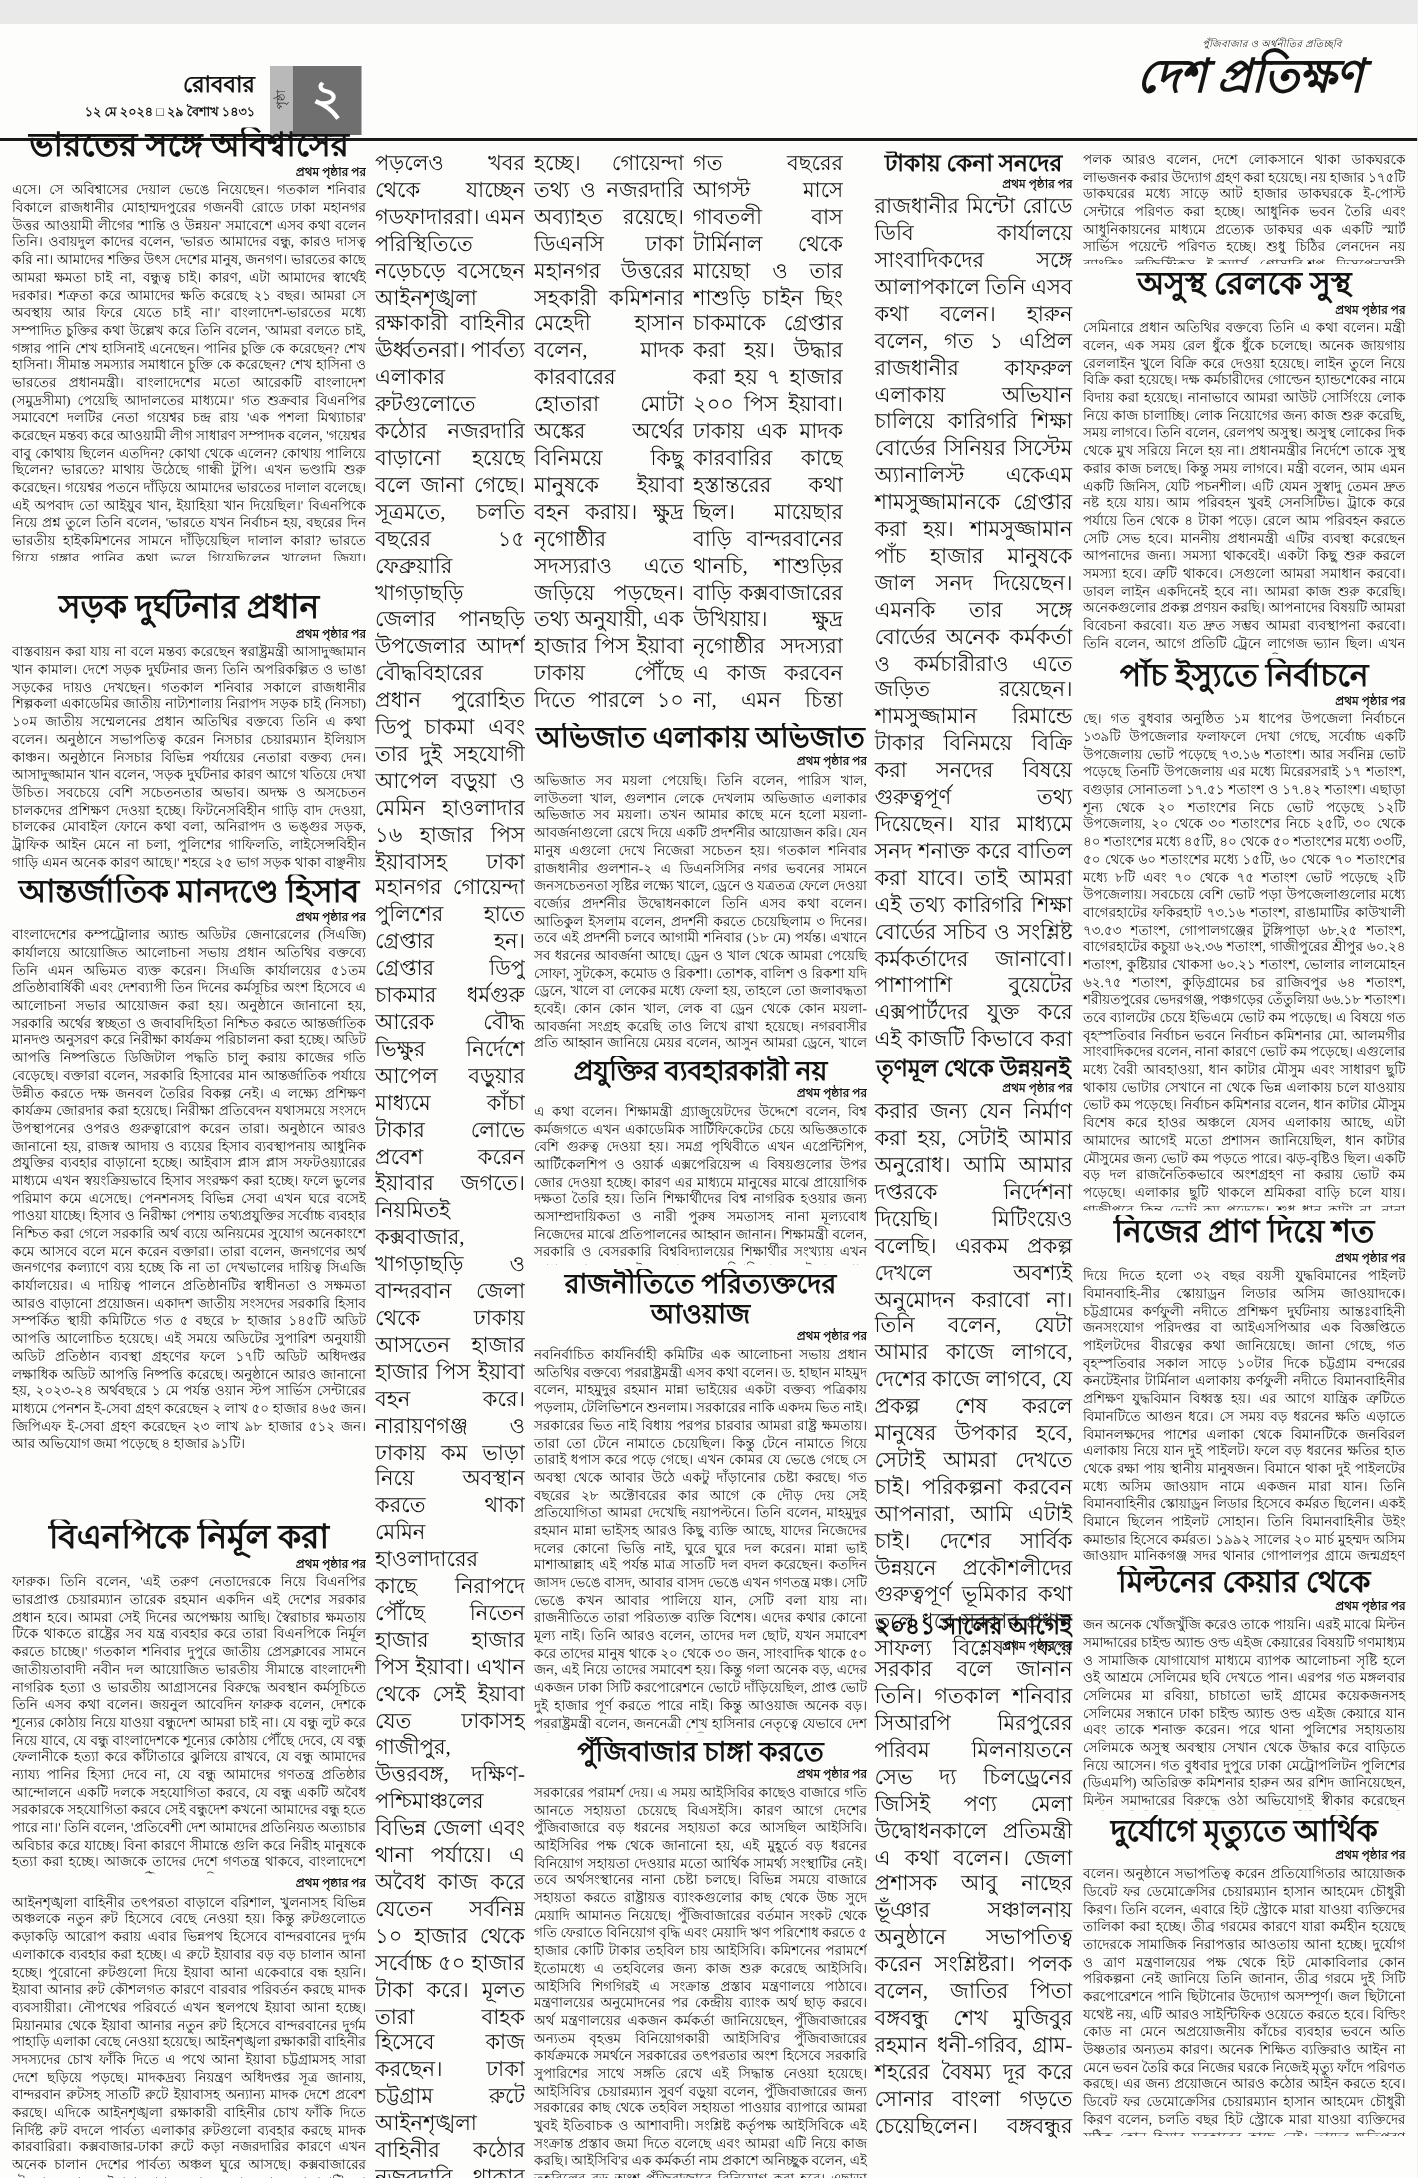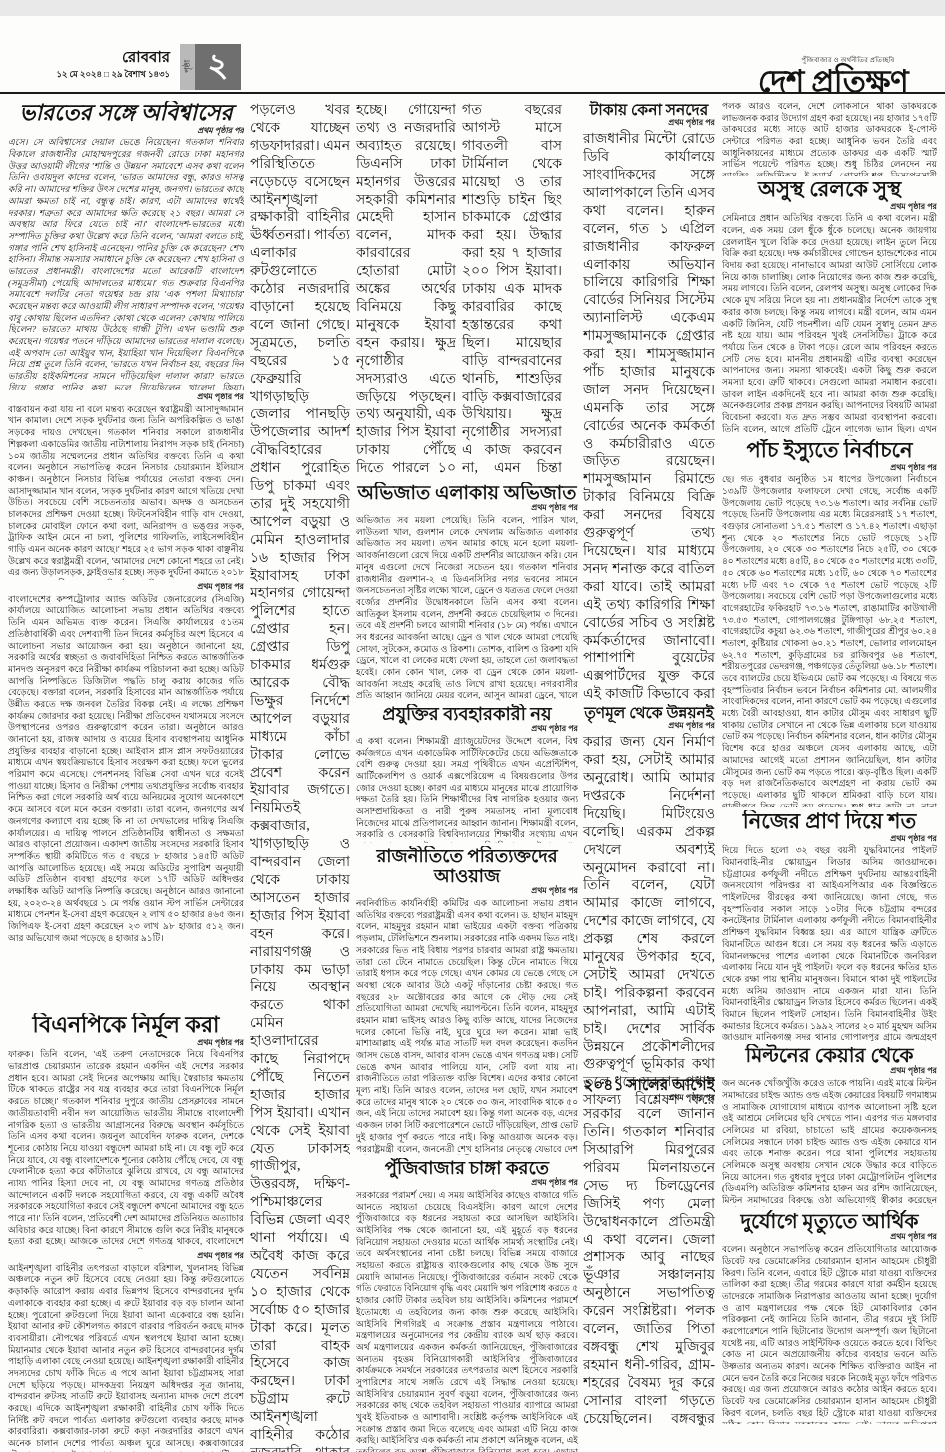--- a/index.html
+++ b/index.html
@@ -17,21 +17,21 @@
   .mh-pglabel{
     width:15px;background:#b9b9b9;color:#222;font-size:8px;
     writing-mode:vertical-rl;transform:rotate(180deg);
     display:flex;align-items:center;justify-content:center;
   }
   .mh-pgnum{
     width:46px;background:#6f6f6f;color:#fff;font-size:32px;font-weight:bold;
     display:flex;align-items:center;justify-content:center;
   }
   .mh-section{position:absolute;left:252px;top:30px;font-size:30px;font-weight:bold;letter-spacing:.5px;}
-  .mh-logo{position:absolute;right:12px;top:39px;width:200px;text-align:center;}
+  .mh-logo{position:absolute;right:12px;top:8px;width:200px;text-align:center;font-style:italic;}
   .mh-tagline{font-size:6.5px;letter-spacing:.3px;text-align:center;margin-left:30px;}
   .mh-paper{font-size:31px;font-weight:bold;line-height:1.0;letter-spacing:-.5px;}
   .mh-rule{position:absolute;left:0;top:76px;width:945px;height:2px;background:#1a1a1a;}
   
   .article{position:absolute;overflow:hidden;}
   .article h2{margin:0 0 1px 0;padding:0;text-align:center;font-weight:bold;line-height:1.12;}
   .cont{text-align:right;font-size:8px;font-weight:bold;margin:0 0 2px 0;line-height:1.1;}
   .body{margin:0;font-size:9px;line-height:1.3;text-align:justify;
         word-break:break-word;hyphens:auto;}
   .narrow .body{font-size:14px;line-height:1.28;}
@@ -52,32 +52,34 @@
       <div class="mh-pglabel">পৃষ্ঠা</div>
       <div class="mh-pgnum">২</div>
     </div>
     <div class="mh-logo">
       <div class="mh-tagline">পুঁজিবাজার ও অর্থনীতির প্রতিচ্ছবি</div>
       <div class="mh-paper">দেশ প্রতিক্ষণ</div>
     </div>
   </div>
   <div class="mh-rule"></div>
 
-  <div class="article" style="left:8px;top:85px;width:236px;height:289px;font-style:italic;">
+  <div class="article" style="left:8px;top:69px;width:236px;height:289px;">
     <h2 class="h22">ভারতের সঙ্গে অবিশ্বাসের</h2>
     <div class="cont">প্রথম পৃষ্ঠার পর</div>
     <p class="body">এসে। সে অবিশ্বাসের দেয়াল ভেঙে নিয়েছেন। গতকাল শনিবার বিকালে রাজধানীর মোহাম্মদপুরের গজনবী রোডে ঢাকা মহানগর উত্তর আওয়ামী লীগের 'শান্তি ও উন্নয়ন' সমাবেশে এসব কথা বলেন তিনি। ওবায়দুল কাদের বলেন, 'ভারত আমাদের বন্ধু, কারও দাসত্ব করি না। আমাদের শক্তির উৎস দেশের মানুষ, জনগণ। ভারতের কাছে আমরা ক্ষমতা চাই না, বন্ধুত্ব চাই। কারণ, এটা আমাদের স্বার্থেই দরকার। শত্রুতা করে আমাদের ক্ষতি করেছে ২১ বছর। আমরা সে অবস্থায় আর ফিরে যেতে চাই না।' বাংলাদেশ-ভারতের মধ্যে সম্পাদিত চুক্তির কথা উল্লেখ করে তিনি বলেন, 'আমরা বলতে চাই, গঙ্গার পানি শেখ হাসিনাই এনেছেন। পানির চুক্তি কে করেছেন? শেখ হাসিনা। সীমান্ত সমস্যার সমাধানে চুক্তি কে করেছেন? শেখ হাসিনা ও ভারতের প্রধানমন্ত্রী। বাংলাদেশের মতো আরেকটি বাংলাদেশ (সমুদ্রসীমা) পেয়েছি আদালতের মাধ্যমে।' গত শুক্রবার বিএনপির সমাবেশে দলটির নেতা গয়েশ্বর চন্দ্র রায় 'এক পশলা মিথ্যাচার' করেছেন মন্তব্য করে আওয়ামী লীগ সাধারণ সম্পাদক বলেন, 'গয়েশ্বর বাবু কোথায় ছিলেন এতদিন? কোথা থেকে এলেন? কোথায় পালিয়ে ছিলেন? ভারতে? মাথায় উঠেছে গান্ধী টুপি। এখন ভণ্ডামি শুরু করেছেন। গয়েশ্বর পতনে দাঁড়িয়ে আমাদের ভারতের দালাল বলেছে। এই অপবাদ তো আইয়ুব খান, ইয়াহিয়া খান দিয়েছিল।' বিএনপিকে নিয়ে প্রশ্ন তুলে তিনি বলেন, 'ভারতে যখন নির্বাচন হয়, বছরের দিন ভারতীয় হাইকমিশনের সামনে দাঁড়িয়েছিল দালাল কারা? ভারতে গিয়ে গঙ্গার পানির কথা ভুলে গিয়েছিলেন খালেদা জিয়া। সাংবাদিকরা জিজ্ঞেস করলেও আপনি ভারত সফর করলেন, গঙ্গার পানির কী হলো? তিনি বললেন 'আমি তো ভুলে গেছি।' দালাল কারা? উপজেলা নির্বাচনের প্রথম ধাপে ৪২ শতাংশ মানুষ ভোট দিয়েছে উল্লেখ করে ওবায়দুল কাদের বলেন, শেখ হাসিনার উন্নয়ন, অর্জনকে স্বীকৃতি দিয়েছে দেশের ৪২ শতাংশ ভোটার। এই নির্বাচনে আজকে কোনও প্রাণহানি ঘটেনি। উপজেলা নির্বাচন জনগণ নাকি প্রত্যাখান করেছে? তাহলে ৩৬ থেকে ৪০ শতাংশ লোক ভোট দিলে, তারা কারা? তারা এই দেশের জনগণ। তারা উন্নয়নে, অর্জনে মুগ্ধ। সমাবেশে আরও বক্তব্য রাখেন আওয়ামী লীগের সভাপতিমণ্ডলীর সদস্য জাহাঙ্গীর কবির নানক, আব্দুর রহমান, কামরুল ইসলাম, যুগ্ম-সাধারণ সম্পাদক মাহবুব-উল আলম হানিফ, সাংগঠনিক সম্পাদক বিএম মোজাম্মেল হক, মির্জা আজম, আফজাল হোসেন, দফতর সম্পাদক বিপ্লব বড়ুয়া প্রমুখ।</p>
   </div>
 
   <div class="article" style="left:8px;top:377px;width:236px;height:187px;">
+    <h2 class="h22">সড়ক দুর্ঘটনার প্রধান</h2>
     <div class="cont">প্রথম পৃষ্ঠার পর</div>
     <p class="body">বাস্তবায়ন করা যায় না বলে মন্তব্য করেছেন স্বরাষ্ট্রমন্ত্রী আসাদুজ্জামান খান কামাল। দেশে সড়ক দুর্ঘটনার জন্য তিনি অপরিকল্পিত ও ভাঙা সড়কের দায়ও দেখছেন। গতকাল শনিবার সকালে রাজধানীর শিল্পকলা একাডেমির জাতীয় নাট্যশালায় নিরাপদ সড়ক চাই (নিসচা) ১০ম জাতীয় সম্মেলনের প্রধান অতিথির বক্তব্যে তিনি এ কথা বলেন। অনুষ্ঠানে সভাপতিত্ব করেন নিসচার চেয়ারম্যান ইলিয়াস কাঞ্চন। অনুষ্ঠানে নিসচার বিভিন্ন পর্যায়ের নেতারা বক্তব্য দেন। আসাদুজ্জামান খান বলেন, 'সড়ক দুর্ঘটনার কারণ আগে খতিয়ে দেখা উচিত। সবচেয়ে বেশি সচেতনতার অভাব। অদক্ষ ও অসচেতন চালকদের প্রশিক্ষণ দেওয়া হচ্ছে। ফিটনেসবিহীন গাড়ি বাদ দেওয়া, চালকের মোবাইল ফোনে কথা বলা, অনিরাপদ ও ভঙ্গুর সড়ক, ট্রাফিক আইন মেনে না চলা, পুলিশের গাফিলতি, লাইসেন্সবিহীন গাড়ি এমন অনেক কারণ আছে।' শহরে ২৫ ভাগ সড়ক থাকা বাঞ্ছনীয় উল্লেখ করে স্বরাষ্ট্রমন্ত্রী বলেন, 'আমাদের দেশে কোনো শহরে তা নেই। এর জন্য উড়ালসড়ক, ফ্লাইওভার হচ্ছে। সড়ক দুর্ঘটনা কমাতে ২০১৮ সালে প্রধানমন্ত্রী ছয় দফা নির্দেশনাও দিয়েছেন। আমরা জেনেও আইন মানি না। এতে সড়ক দুর্ঘটনা বাড়ে। দেশে ২০২৩ সালে ৫ হাজার ৪৯৫ দুর্ঘটনায় নিহত হয়েছেন ৫ হাজার ২৪ জন। এটি বেশ উদ্বেগজনক একটি সংখ্যা। সড়ক দুর্ঘটনা এখন দেশে জাতীয় সমস্যা হিসেবে দেখা দিয়েছে। এই সমস্যা সমাধানে সার্বিক পদক্ষেপ থাকা প্রয়োজন। নতুনভাবে প্রণীত সড়ক আইন এখন মন্ত্রিসভায় আলোচনার পরে সংসদে উত্থাপিত হবে বলে অনুষ্ঠানে জানান স্বরাষ্ট্রমন্ত্রী।</p>
   </div>
 
   <div class="article" style="left:8px;top:567px;width:236px;height:427px;">
+    <h2 class="h21">আন্তর্জাতিক মানদণ্ডে হিসাব</h2>
     <div class="cont">প্রথম পৃষ্ঠার পর</div>
     <p class="body">বাংলাদেশের কম্পট্রোলার অ্যান্ড অডিটর জেনারেলের (সিএজি) কার্যালয়ে আয়োজিত আলোচনা সভায় প্রধান অতিথির বক্তব্যে তিনি এমন অভিমত ব্যক্ত করেন। সিএজি কার্যালয়ের ৫১তম প্রতিষ্ঠাবার্ষিকী এবং দেশব্যাপী তিন দিনের কর্মসূচির অংশ হিসেবে এ আলোচনা সভার আয়োজন করা হয়। অনুষ্ঠানে জানানো হয়, সরকারি অর্থের স্বচ্ছতা ও জবাবদিহিতা নিশ্চিত করতে আন্তর্জাতিক মানদণ্ড অনুসরণ করে নিরীক্ষা কার্যক্রম পরিচালনা করা হচ্ছে। অডিট আপত্তি নিষ্পত্তিতে ডিজিটাল পদ্ধতি চালু করায় কাজের গতি বেড়েছে। বক্তারা বলেন, সরকারি হিসাবের মান আন্তর্জাতিক পর্যায়ে উন্নীত করতে দক্ষ জনবল তৈরির বিকল্প নেই। এ লক্ষ্যে প্রশিক্ষণ কার্যক্রম জোরদার করা হয়েছে। নিরীক্ষা প্রতিবেদন যথাসময়ে সংসদে উপস্থাপনের ওপরও গুরুত্বারোপ করেন তারা। অনুষ্ঠানে আরও জানানো হয়, রাজস্ব আদায় ও ব্যয়ের হিসাব ব্যবস্থাপনায় আধুনিক প্রযুক্তির ব্যবহার বাড়ানো হচ্ছে। আইবাস প্লাস প্লাস সফটওয়্যারের মাধ্যমে এখন স্বয়ংক্রিয়ভাবে হিসাব সংরক্ষণ করা হচ্ছে। ফলে ভুলের পরিমাণ কমে এসেছে। পেনশনসহ বিভিন্ন সেবা এখন ঘরে বসেই পাওয়া যাচ্ছে। হিসাব ও নিরীক্ষা পেশায় তথ্যপ্রযুক্তির সর্বোচ্চ ব্যবহার নিশ্চিত করা গেলে সরকারি অর্থ ব্যয়ে অনিয়মের সুযোগ অনেকাংশে কমে আসবে বলে মনে করেন বক্তারা। তারা বলেন, জনগণের অর্থ জনগণের কল্যাণে ব্যয় হচ্ছে কি না তা দেখভালের দায়িত্ব সিএজি কার্যালয়ের। এ দায়িত্ব পালনে প্রতিষ্ঠানটির স্বাধীনতা ও সক্ষমতা আরও বাড়ানো প্রয়োজন। একাদশ জাতীয় সংসদের সরকারি হিসাব সম্পর্কিত স্থায়ী কমিটিতে গত ৫ বছরে ৮ হাজার ১৪৫টি অডিট আপত্তি আলোচিত হয়েছে। এই সময়ে অডিটের সুপারিশ অনুযায়ী অডিট প্রতিষ্ঠান ব্যবস্থা গ্রহণের ফলে ১৭টি অডিট অধিদপ্তর লক্ষাধিক অডিট আপত্তি নিষ্পত্তি করেছে। অনুষ্ঠানে আরও জানানো হয়, ২০২৩-২৪ অর্থবছরে ১ মে পর্যন্ত ওয়ান স্টপ সার্ভিস সেন্টারের মাধ্যমে পেনশন ই-সেবা গ্রহণ করেছেন ২ লাখ ৫০ হাজার ৪৬৫ জন। জিপিএফ ই-সেবা গ্রহণ করেছেন ২৩ লাখ ৯৮ হাজার ৫১২ জন। আর অভিযোগ জমা পড়েছে ৪ হাজার ৯১টি।</p>
   </div>
 
   <div class="article" style="left:8px;top:997px;width:236px;height:236px;">
     <h2 class="h22">বিএনপিকে নির্মূল করা</h2>
     <div class="cont">প্রথম পৃষ্ঠার পর</div>
     <p class="body">ফারুক। তিনি বলেন, 'এই তরুণ নেতাদেরকে নিয়ে বিএনপির ভারপ্রাপ্ত চেয়ারম্যান তারেক রহমান একদিন এই দেশের সরকার প্রধান হবে। আমরা সেই দিনের অপেক্ষায় আছি। স্বৈরাচার ক্ষমতায় টিকে থাকতে রাষ্ট্রের সব যন্ত্র ব্যবহার করে তারা বিএনপিকে নির্মূল করতে চাচ্ছে।' গতকাল শনিবার দুপুরে জাতীয় প্রেসক্লাবের সামনে জাতীয়তাবাদী নবীন দল আয়োজিত ভারতীয় সীমান্তে বাংলাদেশী নাগরিক হত্যা ও ভারতীয় আগ্রাসনের বিরুদ্ধে অবস্থান কর্মসূচিতে তিনি এসব কথা বলেন। জয়নুল আবেদিন ফারুক বলেন, দেশকে শূন্যের কোঠায় নিয়ে যাওয়া বন্ধুদেশ আমরা চাই না। যে বন্ধু লুট করে নিয়ে যাবে, যে বন্ধু বাংলাদেশকে শূন্যের কোঠায় পৌঁছে দেবে, যে বন্ধু ফেলানীকে হত্যা করে কাঁটাতারে ঝুলিয়ে রাখবে, যে বন্ধু আমাদের ন্যায্য পানির হিস্যা দেবে না, যে বন্ধু আমাদের গণতন্ত্র প্রতিষ্ঠার আন্দোলনে একটি দলকে সহযোগিতা করবে, যে বন্ধু একটি অবৈধ সরকারকে সহযোগিতা করবে সেই বন্ধুদেশ কখনো আমাদের বন্ধু হতে পারে না।' তিনি বলেন, 'প্রতিবেশী দেশ আমাদের প্রতিনিয়ত অত্যাচার অবিচার করে যাচ্ছে। বিনা কারণে সীমান্তে গুলি করে নিরীহ মানুষকে হত্যা করা হচ্ছে। আজকে তাদের দেশে গণতন্ত্র থাকবে, বাংলাদেশে গণতন্ত্র থাকবে না। একটি অগণতান্ত্রিক সরকারকে বছরকে বছর আপনি সমর্থন দিয়ে যাবেন, বাংলাদেশের জনগণ সেটি কখনো গ্রহণ করবে না।' আওয়ামী লীগের উদ্দেশে তিনি বলেন, 'দয়া করে ক্ষমতা ছেড়ে দিন। অবৈধভাবে ক্ষমতায় থেকে মানুষকে আর নিপীড়ন নির্যাতন ও অবহেলা করবেন না। কারণ এই জাতি যুদ্ধ করে এ দেশ স্বাধীন করেছে।' নবীন দলের সভাপতি হুমায়ুন আহমেদ তালুকদারের সভাপতিত্বে অবস্থান কর্মসূচিতে আরও বক্তব্য রাখেন বিএনপির যুগ্ম-মহাসচিব অ্যাডভোকেট সৈয়দ মোয়াজ্জেম হোসেন আলাল, ক্রীড়াবিষয়ক সম্পাদক মীর সরাফত আলী সপু, মৎস্যজীবী দলের কেন্দ্রীয় কমিটির সদস্য ইসমাইল হোসেন সিরাজী প্রমুখ।</p>
   </div>
 

